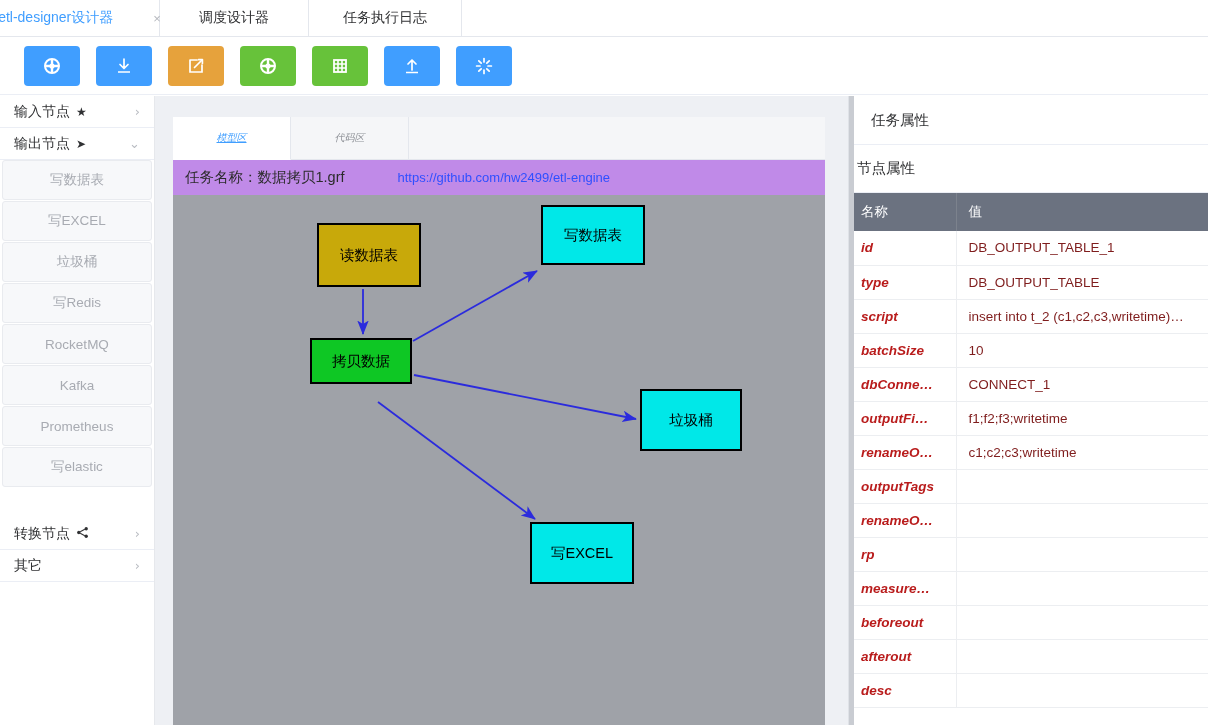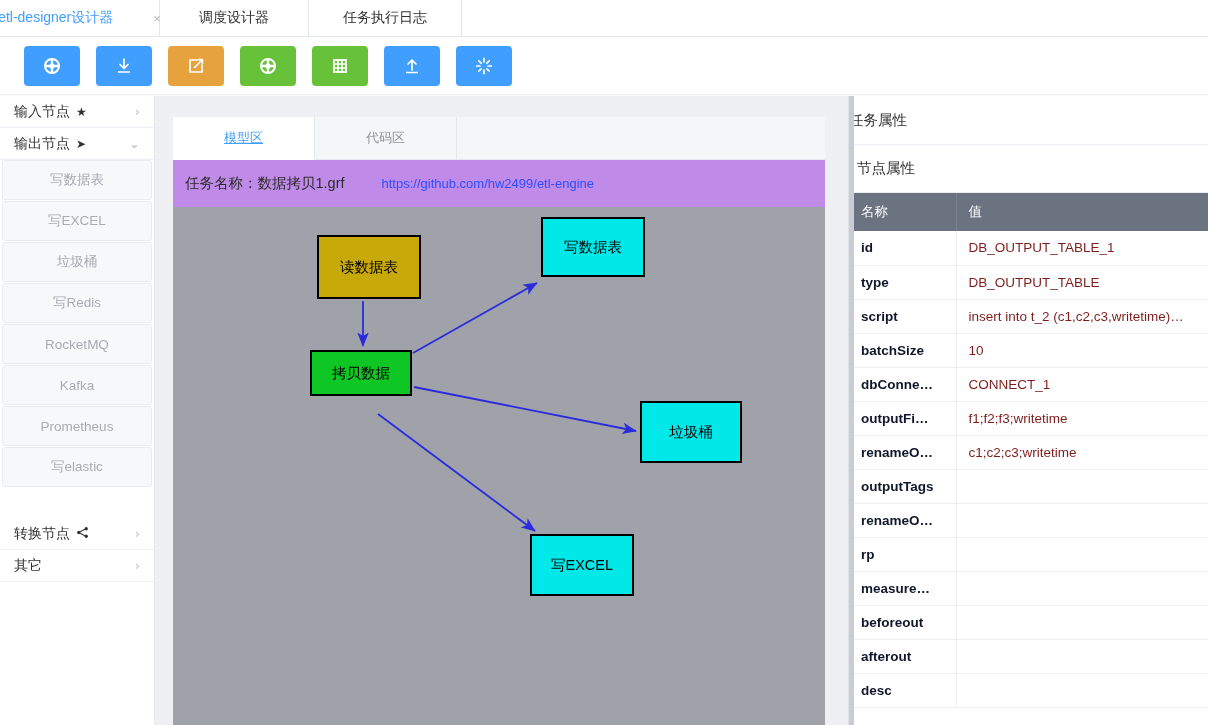--- a/index.html
+++ b/index.html
@@ -86,54 +86,55 @@
   .canvas-wrap {
     position: absolute; left: 173px; top: 21px;
     width: 652px; height: 608px; background: #fff;
   }
   .subtabs {
     height: 43px; display: flex; align-items: stretch;
     border-bottom: 1px solid #e4e7ed; background: #fafafa;
   }
   .subtab {
     display: flex; align-items: center; justify-content: center;
-    width: 142px; font-size: 13px; color: #909399;
+    width: 118px; font-size: 10px; color: #909399;
     cursor: pointer; background: #f5f6f8;
     border-right: 1px solid #e4e7ed;
+    font-style: italic;
   }
   .subtab.active {
     color: #409eff; background: #ffffff;
     border-bottom: 1px solid #ffffff; margin-bottom: -1px;
     text-decoration: underline;
   }
   .subtab-rest { flex: 1; background: #f5f6f8; }
   .taskbar {
-    height: 47px; background: #c08ae8;
-    display: flex; align-items: center; padding-left: 12px; gap: 37px;
+    height: 35px; background: #c08ae8;
+    display: flex; align-items: center; padding-left: 12px; gap: 53px;
   }
   .task-name { font-size: 14.5px; color: #2b2b2b; }
   .task-url { font-size: 13px; color: #2f4fff; font-weight: 400; }
   .graph {
     position: relative; width: 652px; height: 530px;
     background: #9fa2a8; overflow: hidden;
   }
   .graph svg { position: absolute; left: 0; top: 0; }
   .gnode {
     position: absolute; border: 2px solid #000;
     display: flex; align-items: center; justify-content: center;
     font-size: 14.5px; color: #000; cursor: pointer;
   }
 
   
   .rpanel {
     position: absolute; left: 848px; top: 0; width: 360px; height: 629px;
     background: #ffffff; border-left: 1px solid #dfe2e7; overflow: hidden;
   }
   .rhead {
-    height: 49px; display: flex; align-items: center; padding: 0 0;
+    height: 49px; display: flex; align-items: center; padding: 0 22px;
     font-size: 14.5px; color: #303133; border-bottom: 1px solid #ebeef5;
     cursor: pointer;
   }
   .rhead2 {
     height: 48px; display: flex; align-items: center; padding: 0 8px;
     font-size: 14.5px; color: #303133; border-bottom: 1px solid #ebeef5;
     cursor: pointer;
   }
   table.props { width: 100%; border-collapse: collapse; table-layout: fixed; }
   table.props th {
@@ -141,22 +142,23 @@
     text-align: left; padding: 10px 12px; font-weight: normal;
     border-right: 1px solid #7c828d;
   }
   table.props th:last-child { border-right: none; }
   table.props td {
     font-size: 13.5px; padding: 9px 12px; height: 34px;
     border-bottom: 1px solid #eceef1; color: #7f1d1d;
     overflow: hidden; white-space: nowrap; text-overflow: ellipsis;
   }
   table.props td.k {
-    font-weight: bold; color: #0f172a;
+    font-weight: bold; color: #b91c1c;
     border-right: 1px solid #eceef1;
+    font-style: italic;
   }
   col.cname { width: 107px; }
   
   .vscroll {
     position: absolute; left: 0; top: 0; width: 5px; height: 629px;
     background: #c9ccd2;
   }
 </style>
 </head>
 <body>

